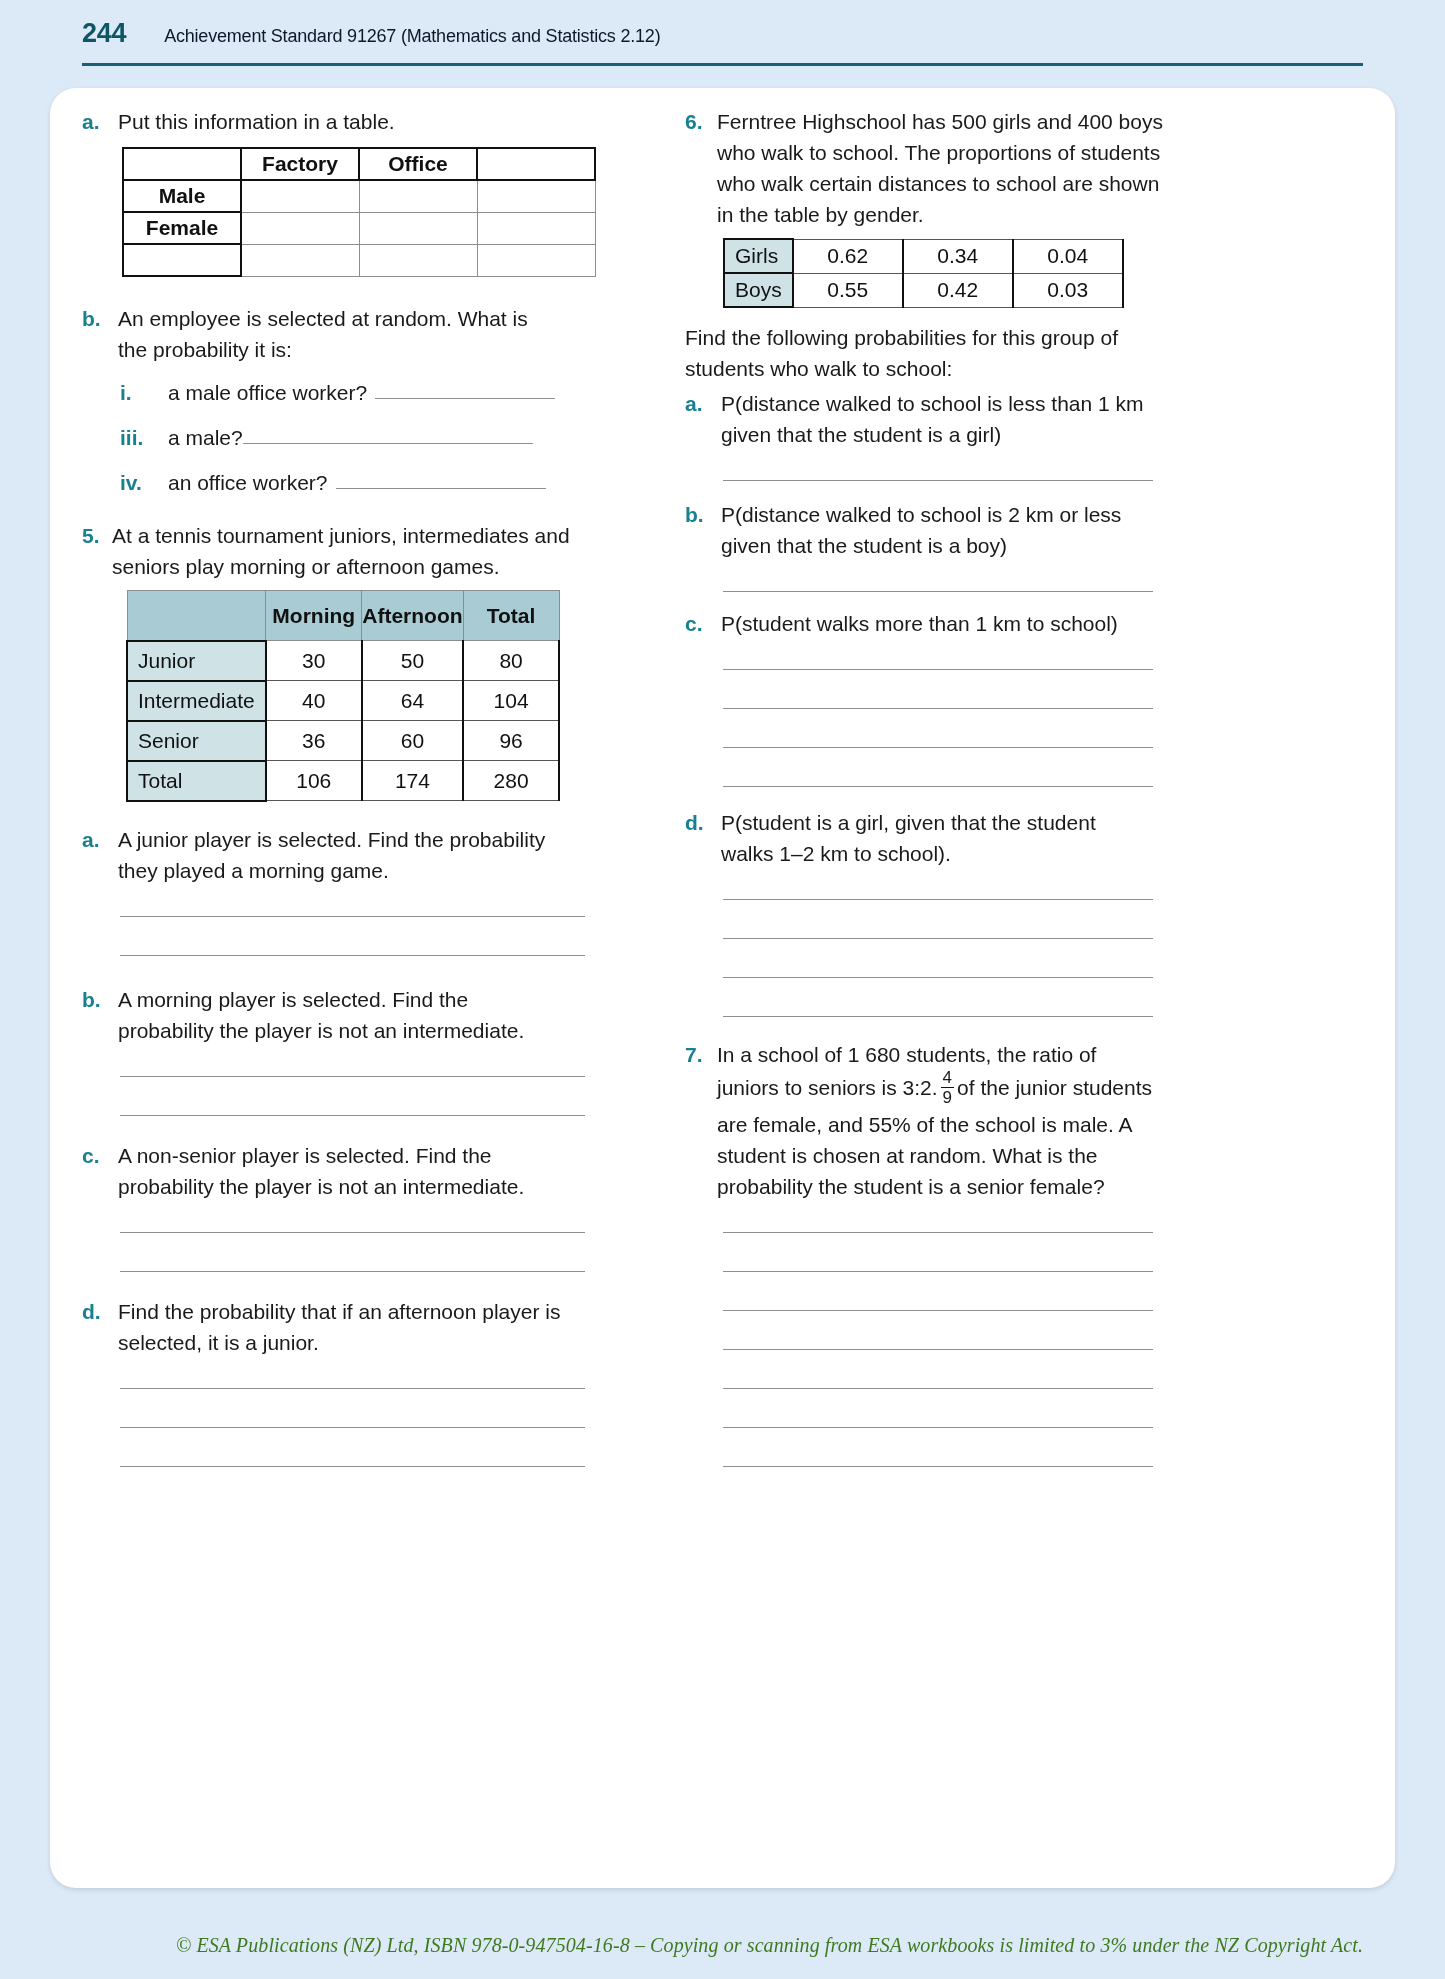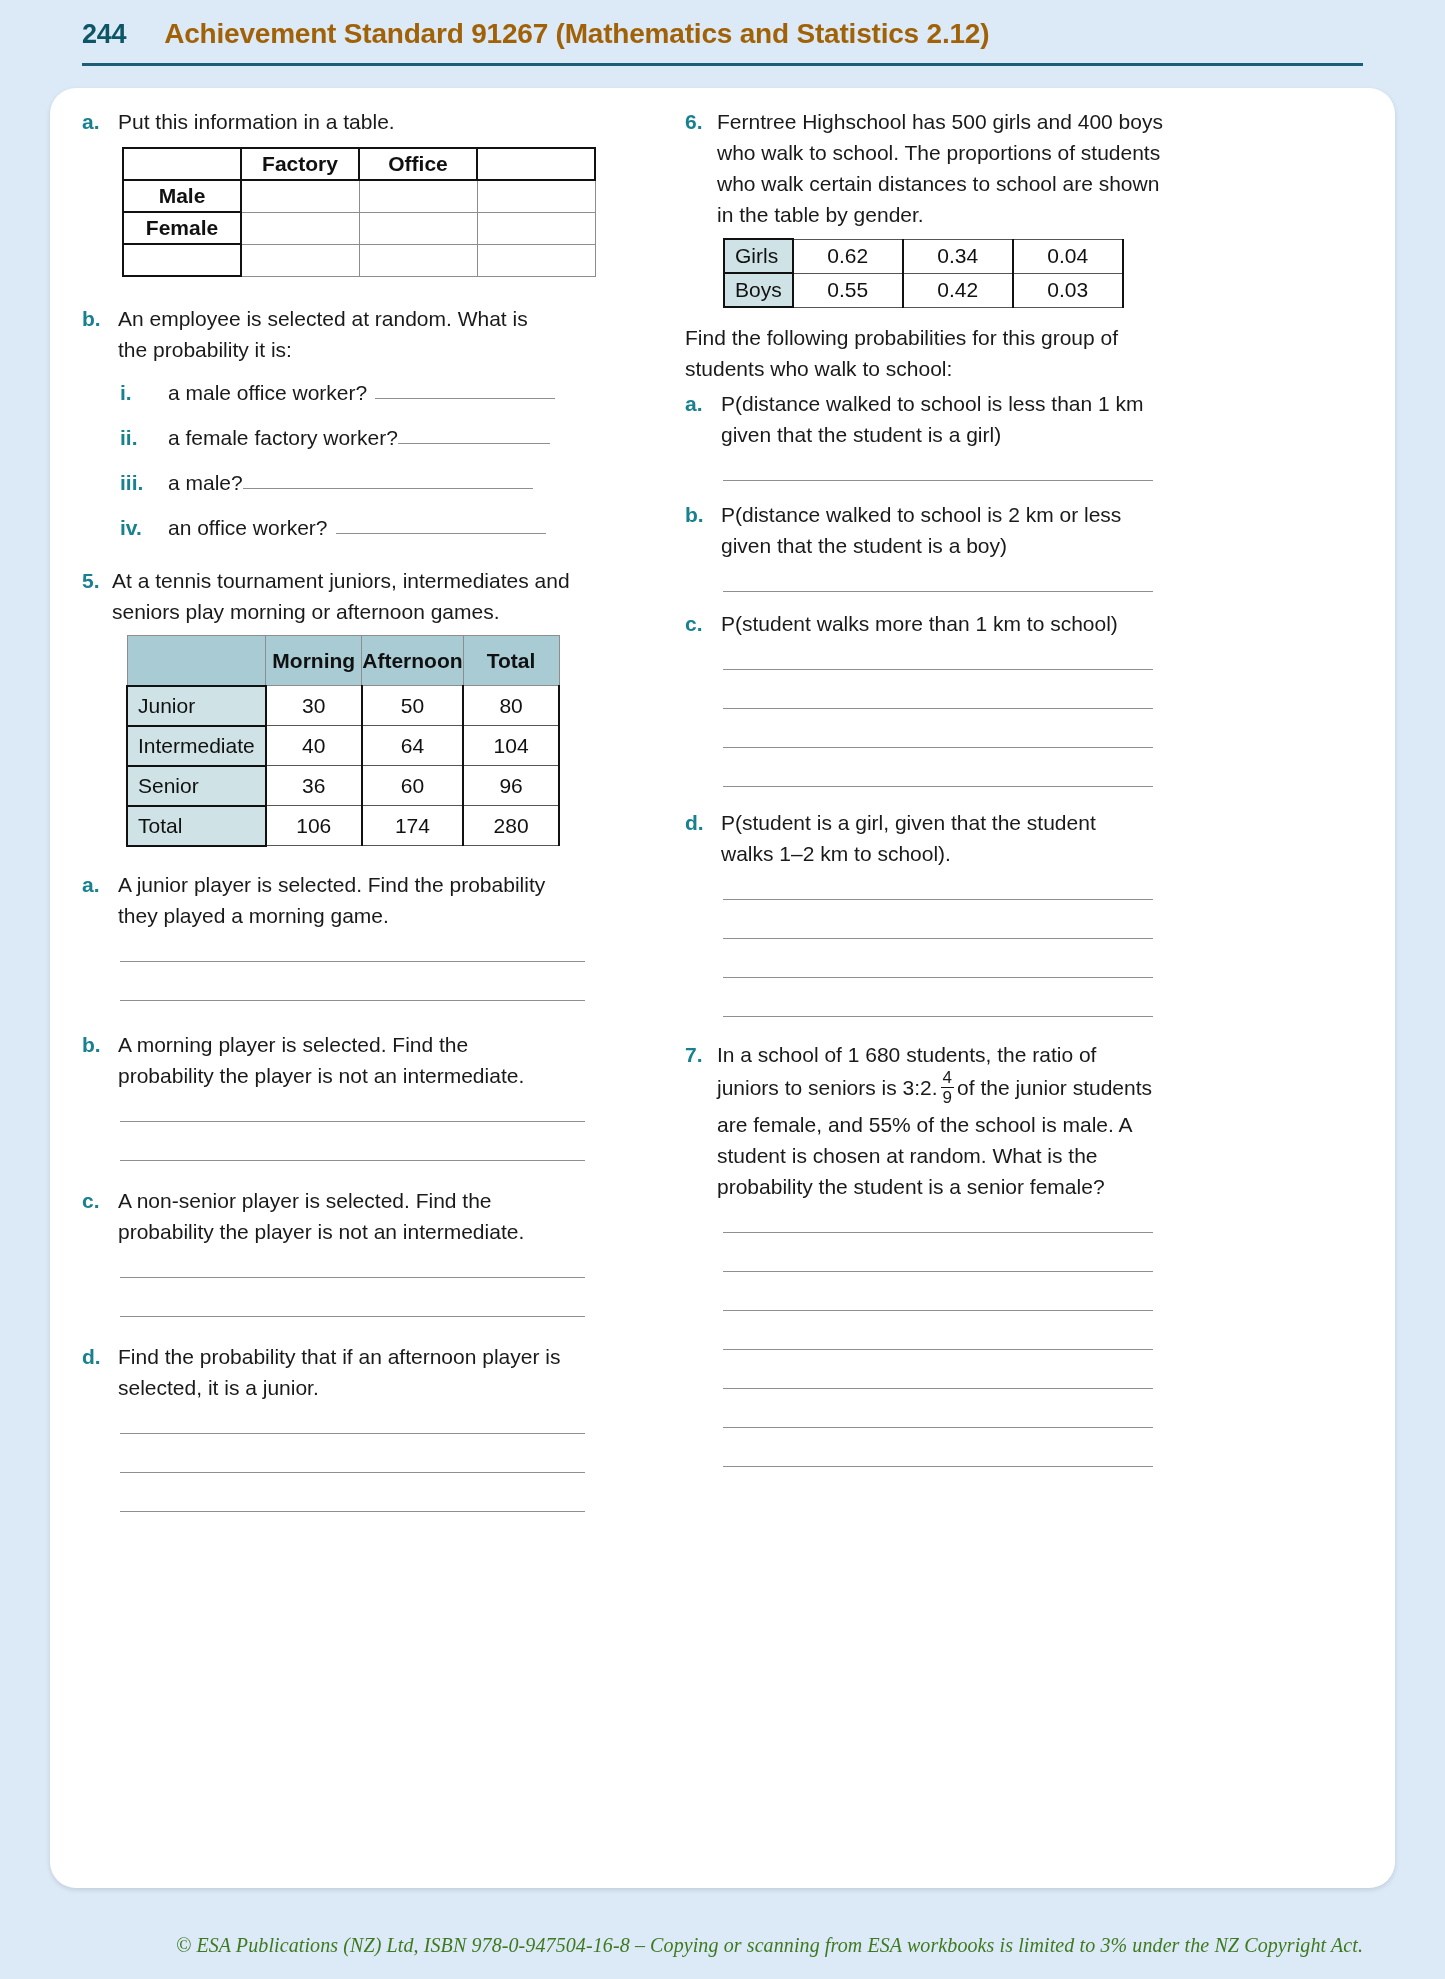--- a/index.html
+++ b/index.html
@@ -30,23 +30,23 @@
     align-items: baseline;
     gap: 38px;
   }
   .page-num {
     font-size: 27px;
     font-weight: bold;
     color: #0d5666;
     letter-spacing: -.3px;
   }
   .header-title {
-    font-size: 28px;
-    font-weight: bold;
-    color: #a16207;
+    font-size: 18px;
+    font-weight: normal;
+    color: #0f172a;
     letter-spacing: -.2px;
   }
   .header-rule {
     position: absolute;
     left: 82px; right: 82px; top: 63px;
     height: 3px;
     background: #1a5f73;
   }
 
   
@@ -276,25 +276,20 @@
           <span class="q-marker alpha-marker">b.</span>
           <span class="q-body" style="max-width:420px;">An employee is selected at random. What is the probability it is:</span>
         </div>
 
         <div class="q indent-1" style="margin-top:12px;">
           <span class="q-marker roman-marker">i.</span>
           <span class="q-body">a male office worker?</span>
           <span class="inline-rule" style="width:180px;margin-left:8px;"></span>
         </div>
         <div class="q indent-1" style="margin-top:14px;">
-          <span class="q-marker roman-marker">ii.</span>
-          <span class="q-body">a female factory worker?</span>
-          <span class="inline-rule" style="width:152px;"></span>
-        </div>
-        <div class="q indent-1" style="margin-top:14px;">
           <span class="q-marker roman-marker">iii.</span>
           <span class="q-body">a male?</span>
           <span class="inline-rule" style="width:290px;"></span>
         </div>
         <div class="q indent-1" style="margin-top:14px;">
           <span class="q-marker roman-marker">iv.</span>
           <span class="q-body">an office worker?</span>
           <span class="inline-rule" style="width:210px;margin-left:8px;"></span>
         </div>
 

